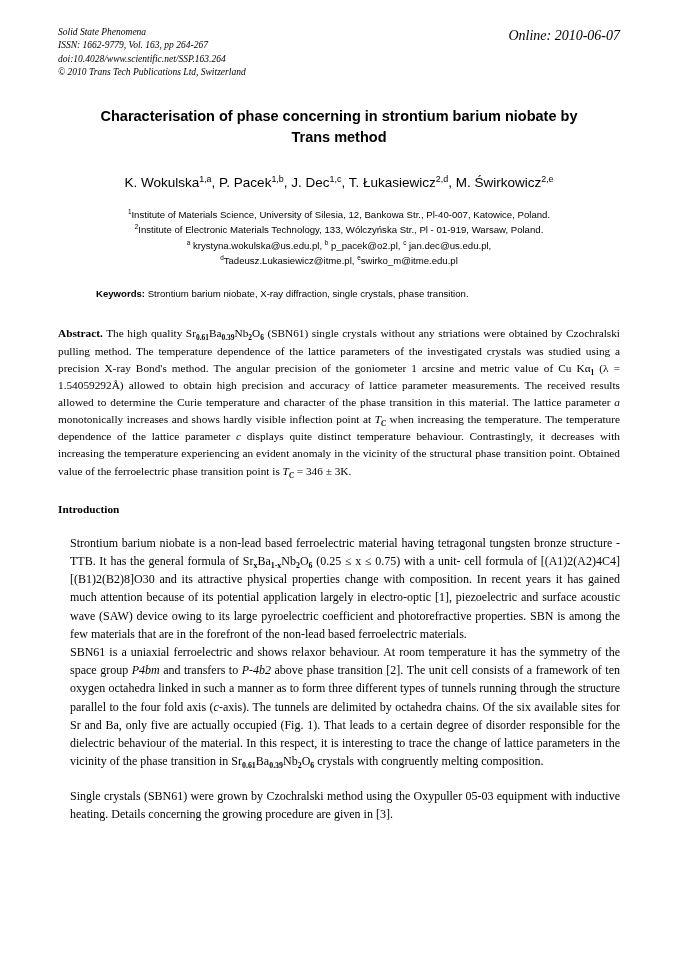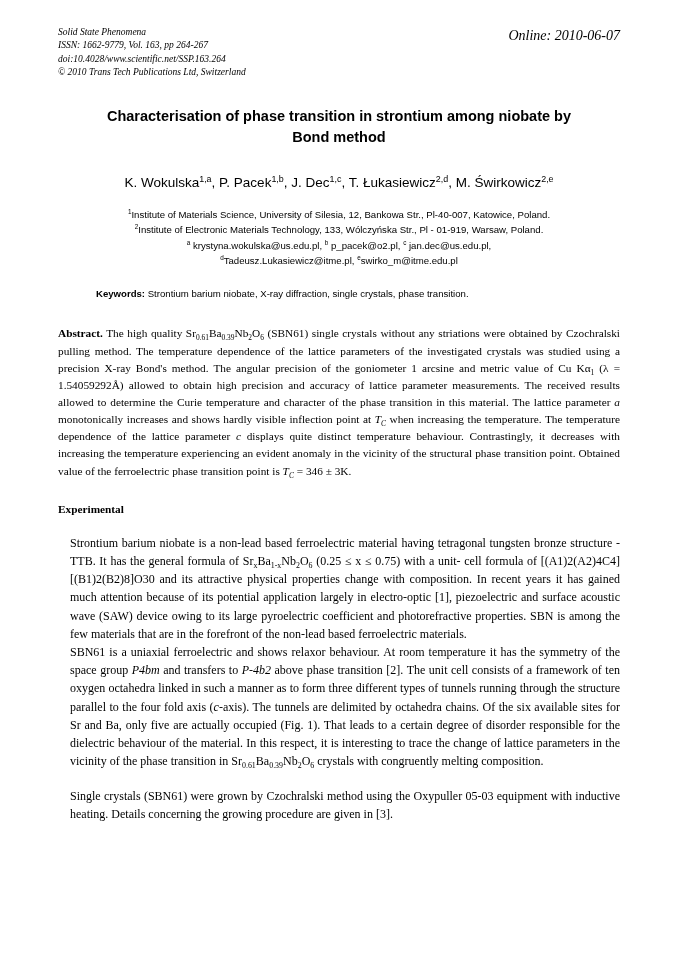--- a/index.html
+++ b/index.html
@@ -49,21 +49,21 @@
   }
   
   .authors {
     text-align: center;
     font-family: "Liberation Sans", sans-serif;
     font-size: 13.5px;
     margin-top: 26px;
     line-height: 1.4;
   }
   sup { font-size: 0.66em; vertical-align: super; line-height: 0; }
-  sub { font-size: 0.66em; vertical-align: sub; line-height: 0; }
+  sub { font-size: 0.66em; vertical-align: sub; line-height: 0; font-weight: bold; }
   .affils {
     text-align: center;
     font-family: "Liberation Sans", sans-serif;
     font-size: 9.6px;
     line-height: 1.62;
     margin-top: 14px;
   }
   .affil { display: block; }
   
   .keywords {
@@ -106,22 +106,22 @@
     <div class="header-left">
       <div>Solid State Phenomena</div>
       <div>ISSN: 1662-9779, Vol. 163, pp 264-267</div>
       <div>doi:10.4028/www.scientific.net/SSP.163.264</div>
       <div>© 2010 Trans Tech Publications Ltd, Switzerland</div>
     </div>
     <div class="header-right">Online: 2010-06-07</div>
   </div>
 
   <div class="title">
-    <span>Characterisation of phase transition in strontium among niobate by</span><br>
-    <span>Bond  method</span>
+    <span>Characterisation of phase concerning in strontium barium niobate by</span><br>
+    <span>Trans  method</span>
   </div>
 
   <div class="authors">
     <span>K. Wokulska<sup>1,a</sup></span>,
     <span>P. Pacek<sup>1,b</sup></span>,
     <span>J. Dec<sup>1,c</sup></span>,
     <span>T. Łukasiewicz<sup>2,d</sup></span>,
     <span>M. Świrkowicz<sup>2,e</sup></span>
   </div>
 
@@ -152,21 +152,21 @@
     of the goniometer 1 arcsine and metric value of Cu Kα<sub>1</sub> (λ = 1.54059292Å) allowed to obtain high
     precision and accuracy of lattice parameter measurements. The received results allowed to
     determine the Curie temperature and character of the phase transition in this material. The lattice
     parameter <i>a</i> monotonically increases and shows hardly visible inflection point at <i>T<sub>C</sub></i> when increasing
     the temperature. The temperature dependence of the lattice parameter <i>c</i> displays quite distinct
     temperature behaviour. Contrastingly, it decreases with increasing the temperature experiencing an
     evident anomaly in the vicinity of the structural phase transition point. Obtained value of the
     ferroelectric phase transition point is <i>T<sub>C</sub></i> = 346 ± 3K.
   </div>
 
-  <h2 class="section">Experimental</h2>
+  <h2 class="section">Introduction</h2>
 
   <p class="body">
     Strontium barium niobate is a non-lead based ferroelectric material having tetragonal tungsten
     bronze  structure - TTB. It has the general formula of Sr<sub>x</sub>Ba<sub>1-x</sub>Nb<sub>2</sub>O<sub>6</sub>  (0.25 ≤ x ≤ 0.75) with a unit-
     cell formula of [(A1)2(A2)4C4][(B1)2(B2)8]O30 and its attractive physical properties change with
     composition. In recent years it has gained much attention because of its potential application largely
     in electro-optic [1], piezoelectric and surface acoustic wave (SAW) device owing to its large
     pyroelectric coefficient and photorefractive properties. SBN is among the few materials that are in
     the forefront of the non-lead based ferroelectric materials.
   </p>

